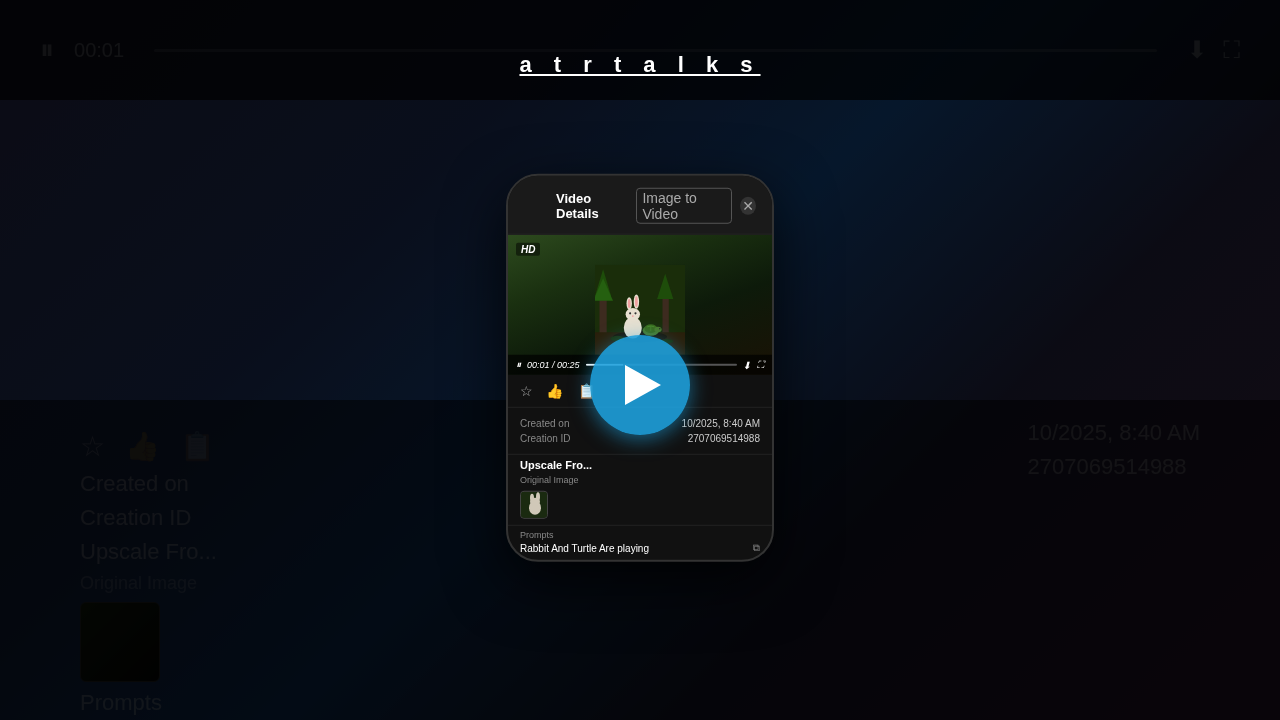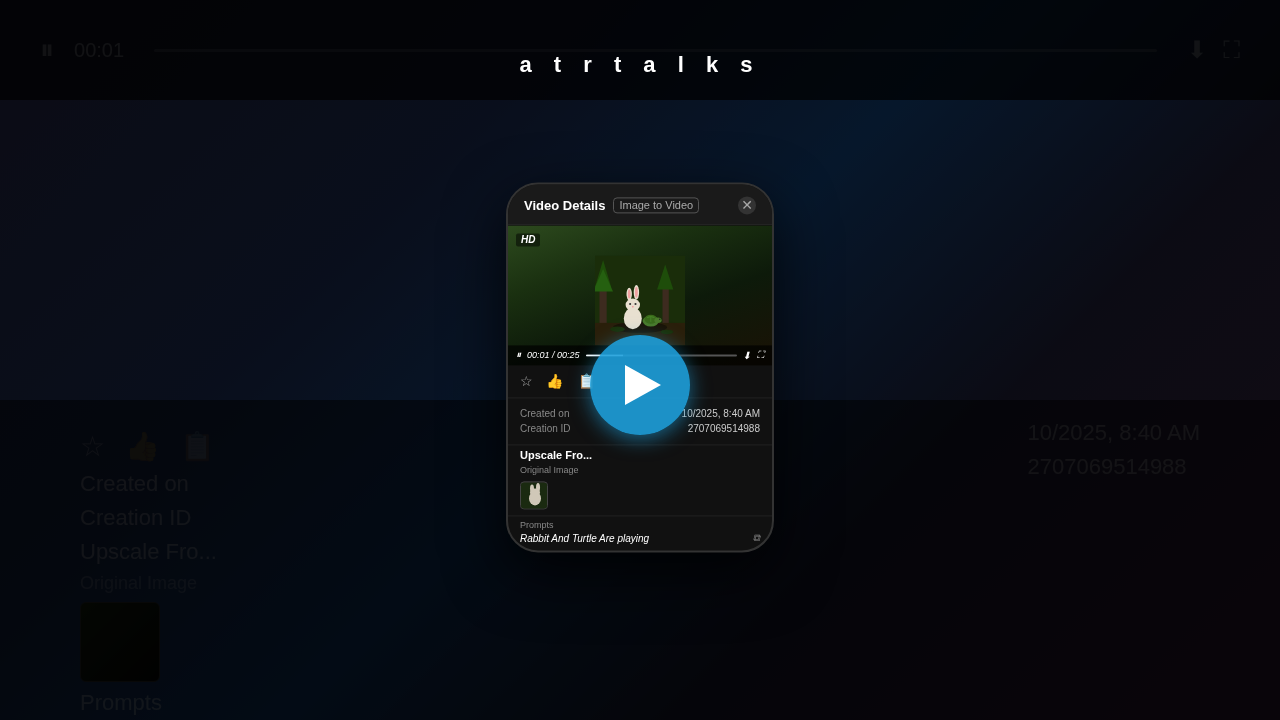--- a/index.html
+++ b/index.html
@@ -64,20 +64,21 @@
       top: 52px;
       left: 50%;
       transform: translateX(-50%);
       color: #fff;
       font-size: 22px;
       font-weight: 700;
       letter-spacing: 8px;
       text-transform: lowercase;
       z-index: 10;
       white-space: nowrap;
+      text-decoration: underline;
     }
 
     
     .phone-modal {
       position: absolute;
       top: 50%;
       left: 50%;
       transform: translate(-50%, -48%);
       width: 268px;
       background: #111;
@@ -95,28 +96,29 @@
       display: flex;
       align-items: center;
       gap: 8px;
       border-bottom: 1px solid #2a2a2a;
     }
 
     .modal-title {
       color: #fff;
       font-size: 13px;
       font-weight: 600;
+      margin-left: 32px;
     }
 
     .modal-badge {
       background: transparent;
       border: 1px solid #555;
       border-radius: 4px;
       color: #aaa;
-      font-size: 11px;
+      font-size: 14px;
       padding: 1px 5px;
     }
 
     .modal-close {
       margin-left: auto;
       color: #aaa;
       font-size: 14px;
       cursor: pointer;
       background: #333;
       border-radius: 50%;
@@ -287,21 +289,20 @@
     .prompt-label {
       color: #888;
       font-size: 9px;
       margin-bottom: 2px;
     }
 
     .prompt-text-row {
       display: flex;
       align-items: flex-end;
       gap: 6px;
-      font-style: italic;
     }
 
     .prompt-text {
       color: #fff;
       font-size: 10px;
       flex: 1;
     }
 
     .copy-icon {
       color: #888;

